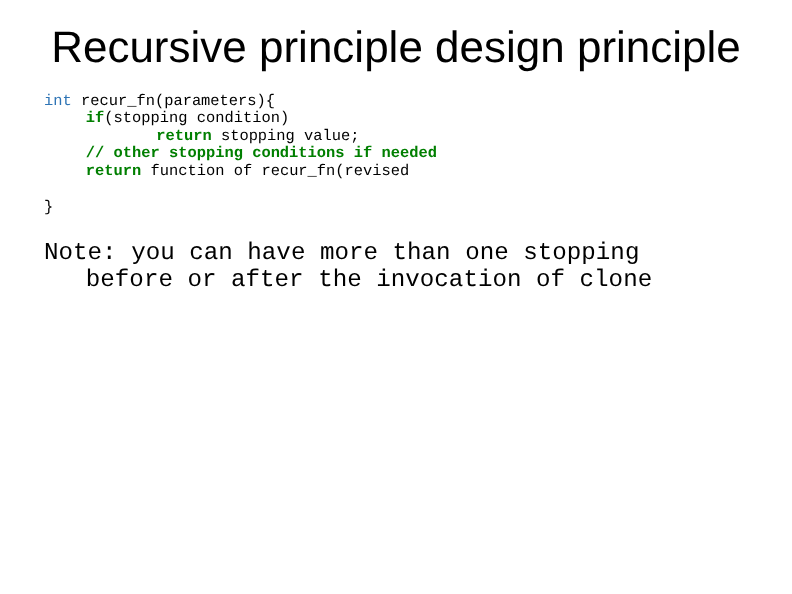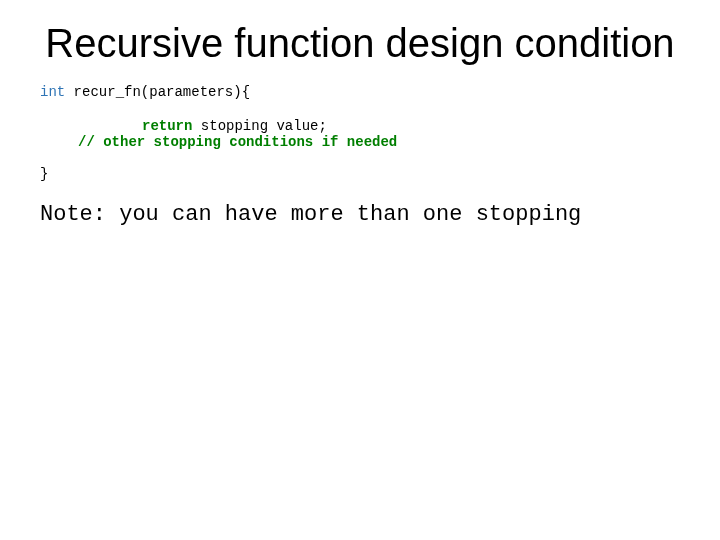--- a/index.html
+++ b/index.html
@@ -41,44 +41,46 @@
     }
     .comment {
       color: #007f00;
       font-weight: bold;
     }
     .indent1 {
       padding-left: 38px;
     }
     .indent2 {
       padding-left: 102px;
-      margin-top: 18px;
     }
     .note-block {
       font-family: "Courier New", Courier, monospace;
       font-size: 22px;
       color: #000;
       line-height: 1.15;
     }
     .note-line {
       white-space: pre;
       font-family: Liberation Mono, monospace;
     }
     .note-indent {
       padding-left: 38px;
     }
   </style>
 </head>
 <body>
 
-<h1 class="title">Recursive function design condition</h1>
+<h1 class="title">Recursive principle design principle</h1>
 
 <div class="code-block">
   <div class="code-line"><span class="kw-type">int</span><span> recur_fn(parameters){</span></div>
+  <div class="code-line indent1"><span class="kw-control">if</span><span>(stopping condition)</span></div>
   <div class="code-line indent2"><span class="kw-control">return</span><span> stopping value;</span></div>
   <div class="code-line indent1"><span class="comment">// other stopping conditions if needed</span></div>
+  <div class="code-line indent1"><span class="kw-control">return</span><span> function of recur_fn(revised</span></div>
   <div class="code-line">&nbsp;</div>
   <div class="code-line"><span>}</span></div>
 </div>
 
 <div class="note-block">
   <div class="note-line">Note: you can have more than one stopping</div>
+  <div class="note-line note-indent">before or after the invocation of clone</div>
 </div>
 
 </body></html>

